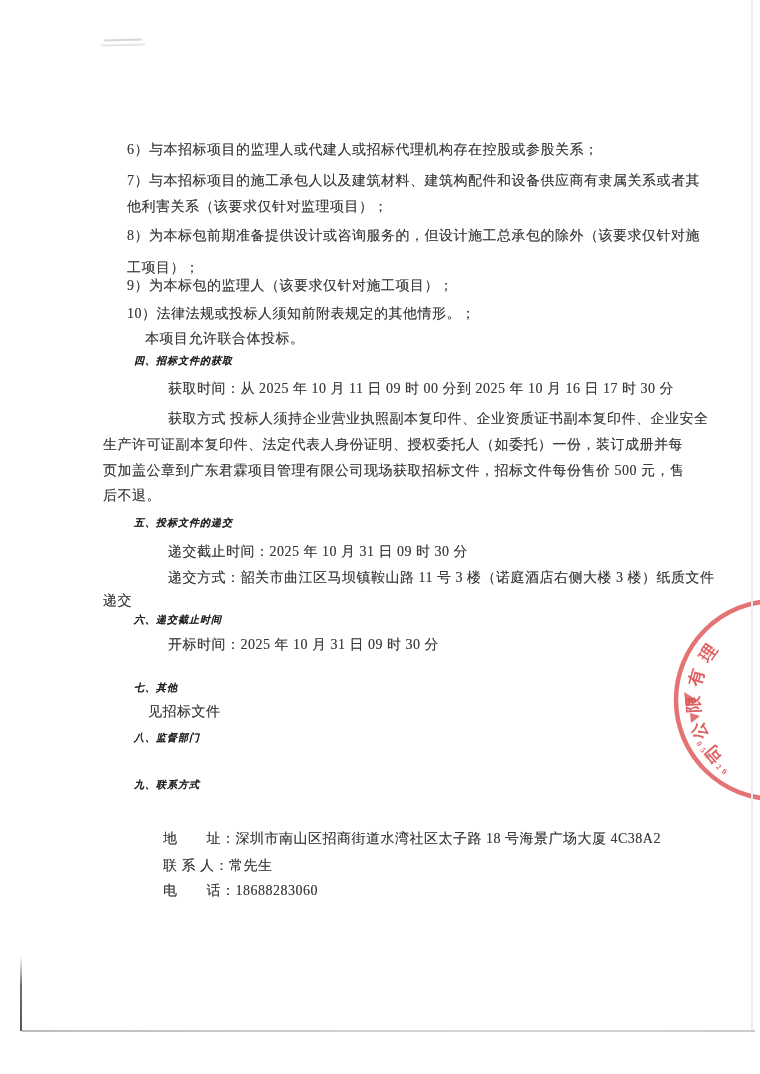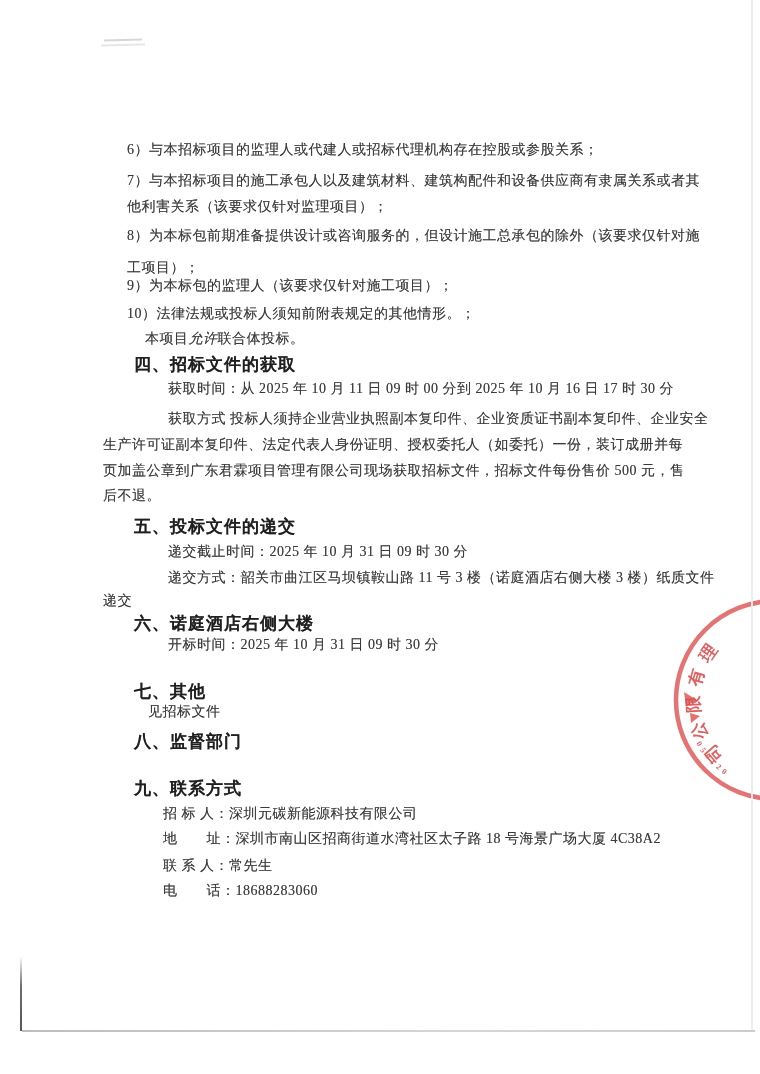--- a/index.html
+++ b/index.html
@@ -9,24 +9,25 @@
     font-family:"Liberation Serif","DejaVu Serif",serif;
     color:#3a3a3a;
     padding-left:48px;
   }
   .ln{
     position:absolute;white-space:nowrap;font-size:14px;line-height:1.2;
     letter-spacing:0.5px;color:#3a3a3a;
     text-shadow:0 0 0.5px rgba(70,70,70,.55);
   }
   .hd{
-    font-weight:bold;font-size:17px;color:#1f1f1f;letter-spacing:1px;
+    font-weight:bold;font-size:10px;color:#1f1f1f;letter-spacing:1px;
     text-shadow:0 0 0.5px rgba(30,30,30,.6);
+    font-style:italic;
   }
-  .em-italic{font-style:italic;}
+  .em-italic{}
   
   .smudge{position:absolute;left:101px;top:37px;width:44px;height:12px;}
   .smudge .s1{position:absolute;left:3px;top:2px;width:38px;height:2px;background:#d7d7d7;transform:rotate(-1.5deg);}
   .smudge .s2{position:absolute;left:0px;top:7px;width:44px;height:2px;background:#e6e6e6;transform:rotate(-1deg);}
   .edge-bottom{position:absolute;left:22px;top:1030px;width:733px;height:2px;background:linear-gradient(to right,#bdbdbd,#d6d6d6 60%,#cccccc);}
   .edge-left{position:absolute;left:20px;top:956px;width:2px;height:75px;background:linear-gradient(to bottom,rgba(120,120,120,0),#6f6f6f 40%,#555555);}
   .edge-right{position:absolute;left:751px;top:0px;width:1.5px;height:1032px;background:#ededed;}
   .stamp-svg{position:absolute;left:600px;top:580px;width:160px;height:240px;}
 </style>
 </head>
@@ -56,30 +57,29 @@
   <div class="ln" style="left:168px;top:411px">获取方式 投标人须持企业营业执照副本复印件、企业资质证书副本复印件、企业安全</div>
   <div class="ln" style="left:103px;top:437px">生产许可证副本复印件、法定代表人身份证明、授权委托人（如委托）一份，装订成册并每</div>
   <div class="ln" style="left:103px;top:463px">页加盖公章到广东君霖项目管理有限公司现场获取招标文件，招标文件每份售价 500 元，售</div>
   <div class="ln" style="left:103px;top:488px">后不退。</div>
 
   <div class="ln hd" style="left:134px;top:517px">五、投标文件的递交</div>
   <div class="ln" style="left:168px;top:544px">递交截止时间：2025 年 10 月 31 日  09 时 30 分</div>
   <div class="ln" style="left:168px;top:570px">递交方式：韶关市曲江区马坝镇鞍山路 11 号 3 楼（诺庭酒店右侧大楼 3 楼）纸质文件</div>
   <div class="ln" style="left:103px;top:593px">递交</div>
 
-  <div class="ln hd" style="left:134px;top:614px">六、诺庭酒店右侧大楼</div>
+  <div class="ln hd" style="left:134px;top:614px">六、递交截止时间</div>
   <div class="ln" style="left:168px;top:637px">开标时间：2025 年 10 月 31 日  09 时 30 分</div>
 
   <div class="ln hd" style="left:134px;top:682px">七、其他</div>
   <div class="ln" style="left:148px;top:704px">见招标文件</div>
 
   <div class="ln hd" style="left:134px;top:732px">八、监督部门</div>
 
   <div class="ln hd" style="left:134px;top:779px">九、联系方式</div>
-  <div class="ln" style="left:163px;top:806px">招 标 人：深圳元碳新能源科技有限公司</div>
   <div class="ln" style="left:163px;top:831px">地　　址：深圳市南山区招商街道水湾社区太子路 18 号海景广场大厦 4C38A2</div>
   <div class="ln" style="left:163px;top:858px">联 系 人：常先生</div>
   <div class="ln" style="left:163px;top:883px">电　　话：18688283060</div>
 
   <svg class="stamp-svg" viewBox="600 580 160 240">
     <circle cx="775" cy="700" r="99" fill="none" stroke="#dd5050" stroke-width="4.5" opacity="0.8"></circle>
     <g font-family="Liberation Serif, DejaVu Serif, serif" font-weight="bold" fill="#d94c4c" opacity="0.88" text-anchor="middle">
       <text font-size="17" transform="translate(712.8,656.4) rotate(-55)">理</text>
       <text font-size="17" transform="translate(701.9,679.0) rotate(-74)">有</text>
       <text font-size="17" transform="translate(699.1,704.0) rotate(-93)">限</text>

